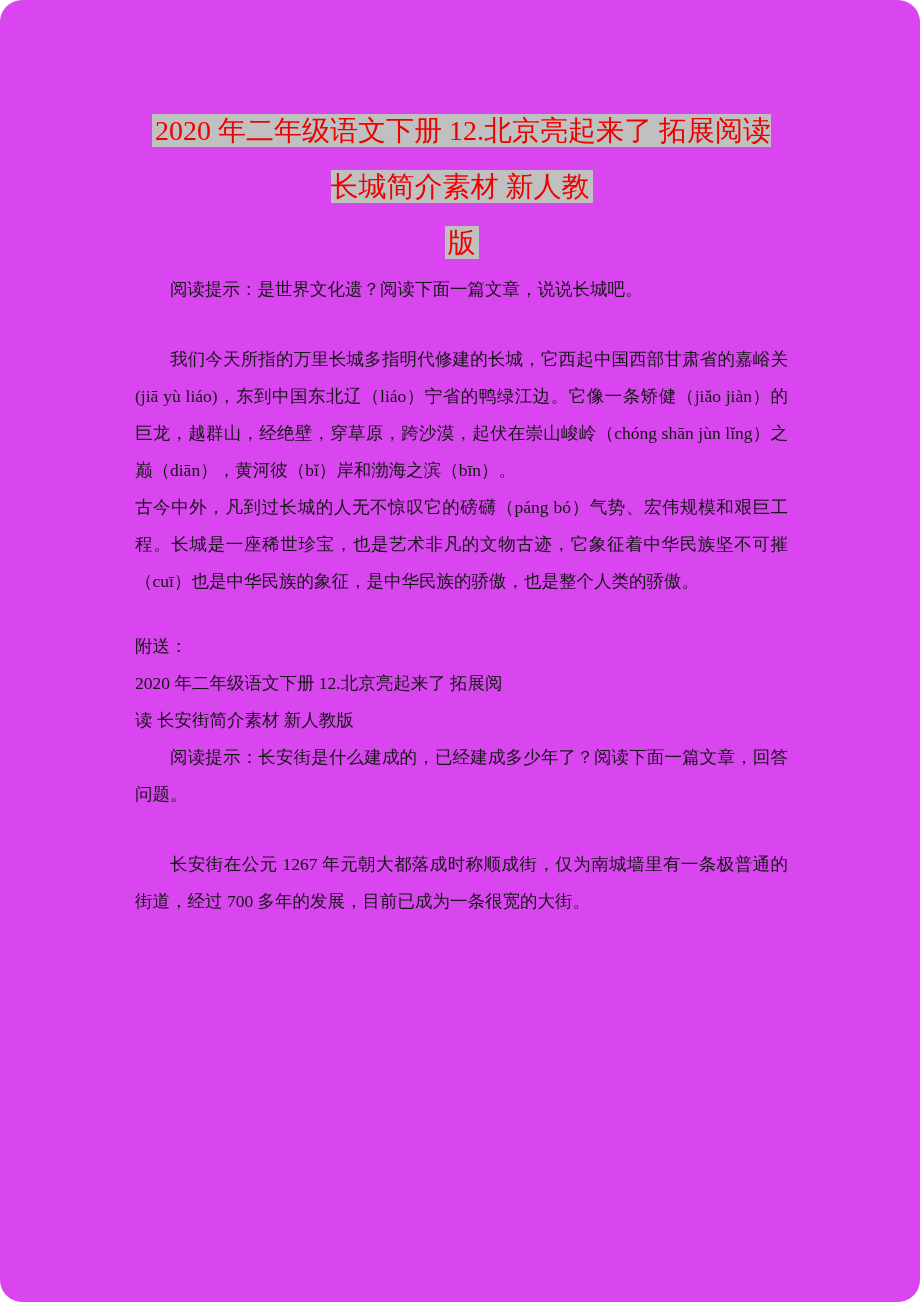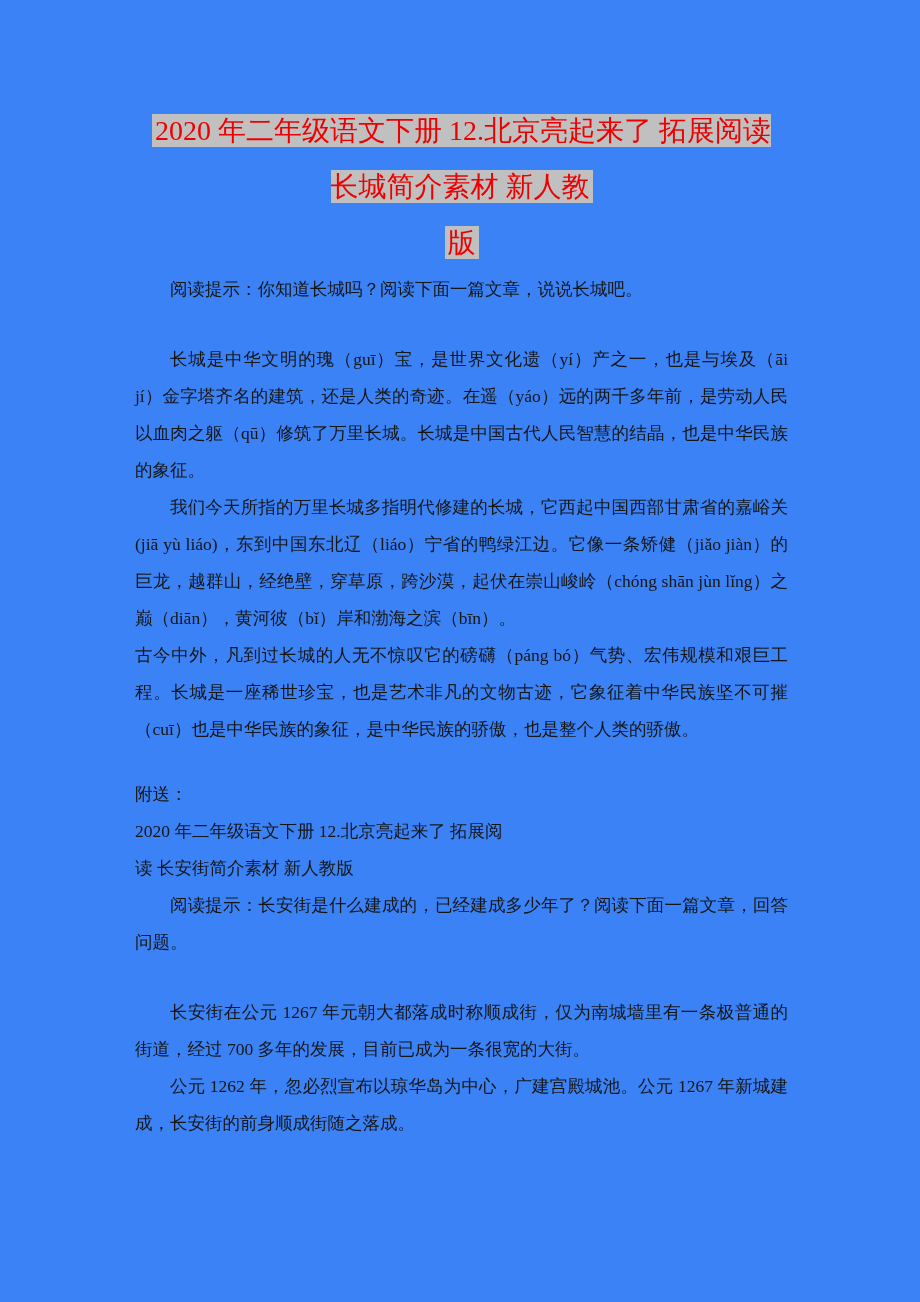--- a/index.html
+++ b/index.html
@@ -39,45 +39,43 @@
   .tip { text-indent: 2em; }
   .tip .tip-label { font-weight: normal; }
   .centered { text-align: left; text-indent: 0; }
   .spacer-33 { height: 33px; }
   .spacer-28 { height: 28px; }
   .spacer-18 { height: 18px; }
 </style>
 </head>
 <body>
 
-<div class="page" style="background: #3b82f6; color: rgb(22, 22, 22);">
+<div class="page" style="background: #d946ef; color: rgb(22, 22, 22); border-radius: 22px;">
   <div class="content">
 
     <div class="doc-title" style="color: rgb(238, 0, 0);">
       <div><span class="hl" style="background: rgb(192, 192, 192);">2020 年二年级语文下册 12.北京亮起来了 拓展阅读 长城简介素材 新人教</span></div>
       <div><span class="hl" style="background: rgb(192, 192, 192);">版</span></div>
     </div>
 
-    <p class="para tip"><span class="tip-label">阅读提示：</span><span>你知道长城吗？阅读下面一篇文章，说说长城吧。</span></p>
+    <p class="para tip"><span class="tip-label">阅读提示：</span><span>是世界文化遗？阅读下面一篇文章，说说长城吧。</span></p>
 
     <div class="spacer-33"></div>
 
-    <p class="para">长城是中华文明的瑰（guī）宝，是世界文化遗（yí）产之一，也是与埃及（āi jí）金字塔齐名的建筑，还是人类的奇迹。在遥（yáo）远的两千多年前，是劳动人民以血肉之躯（qū）修筑了万里长城。长城是中国古代人民智慧的结晶，也是中华民族的象征。</p>
     <p class="para">我们今天所指的万里长城多指明代修建的长城，它西起中国西部甘肃省的嘉峪关(jiā yù liáo)，东到中国东北辽（liáo）宁省的鸭绿江边。它像一条矫健（jiǎo jiàn）的巨龙，越群山，经绝壁，穿草原，跨沙漠，起伏在崇山峻岭（chóng shān jùn lǐng）之巅（diān），黄河彼（bǐ）岸和渤海之滨（bīn）。</p>
     <p class="para no-indent">古今中外，凡到过长城的人无不惊叹它的磅礴（páng bó）气势、宏伟规模和艰巨工程。长城是一座稀世珍宝，也是艺术非凡的文物古迹，它象征着中华民族坚不可摧（cuī）也是中华民族的象征，是中华民族的骄傲，也是整个人类的骄傲。</p>
 
     <div class="spacer-28"></div>
 
     <p class="para no-indent">附送：</p>
 
     <p class="para centered">2020 年二年级语文下册 12.北京亮起来了 拓展阅</p>
     <p class="para centered">读 长安街简介素材 新人教版</p>
 
     <p class="para tip"><span class="tip-label">阅读提示：</span><span>长安街是什么建成的，已经建成多少年了？阅读下面一篇文章，回答问题。</span></p>
 
     <div class="spacer-33"></div>
 
     <p class="para">长安街在公元 1267 年元朝大都落成时称顺成街，仅为南城墙里有一条极普通的街道，经过 700 多年的发展，目前已成为一条很宽的大街。</p>
-    <p class="para">公元 1262 年，忽必烈宣布以琼华岛为中心，广建宫殿城池。公元 1267 年新城建成，长安街的前身顺成街随之落成。</p>
     <div class="spacer-18"></div>
 
   </div>
 </div>
 
 </body></html>

